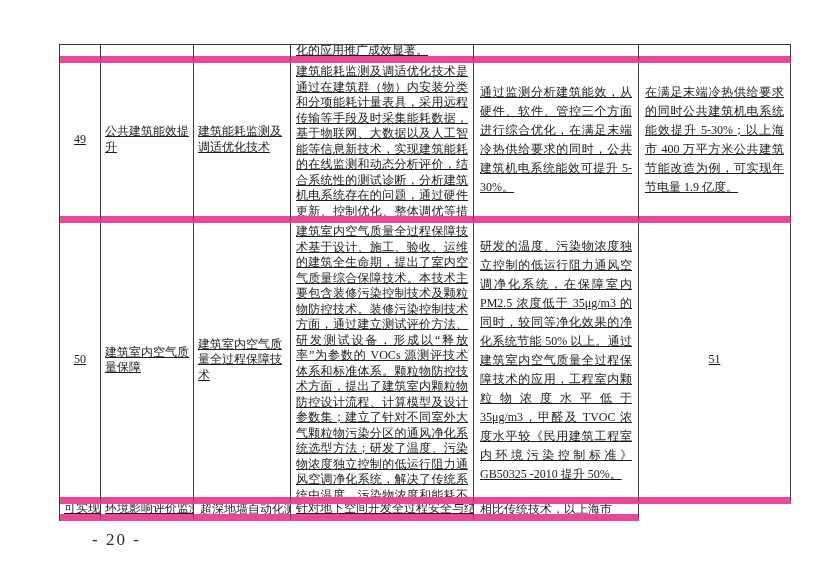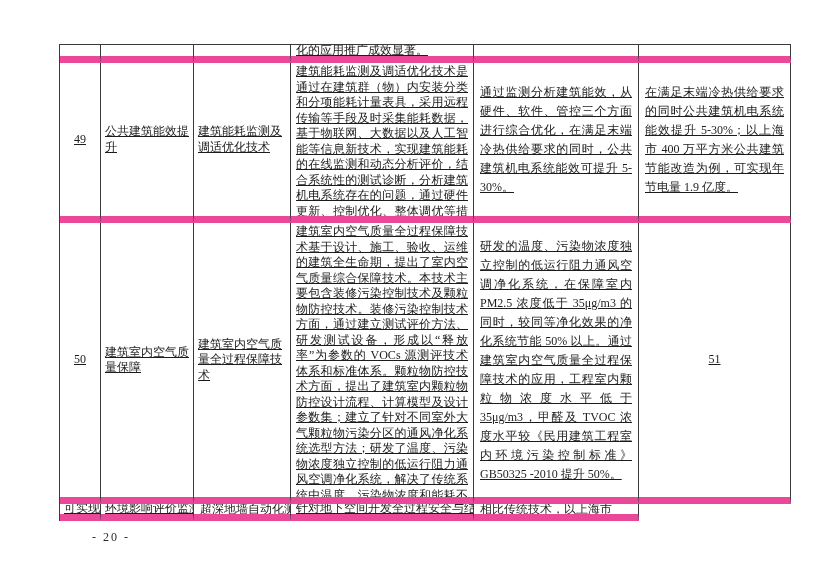--- a/index.html
+++ b/index.html
@@ -31,21 +31,21 @@
   .cell-inner{width:100%;}
   .c-no{justify-content:center;text-align:center;}
   .c-name,.c-app{padding:2px 4px;text-align:left;}
   .c-desc{padding:1px 5px;text-align:justify;align-items:flex-start;}
   .c-desc .cell-inner{text-align:justify;}
   .c-ind,.c-ben{padding:2px 6px;text-align:justify;line-height:19px;}
   .r-partial{align-items:center;}
   .r-last{white-space:nowrap;}
   .page-footer{
     position:absolute;left:92px;top:530px;
-    font-size:12px;letter-spacing:2px;color:#2a2a2a;
+    font-size:17px;letter-spacing:2px;color:#2a2a2a;
   }
 </style>
 </head>
 <body>
 
 <div class="doc-table">
 
   <div class="cell c-no r-partial"></div>
   <div class="cell c-name r-partial"></div>
   <div class="cell c-app r-partial"></div>

